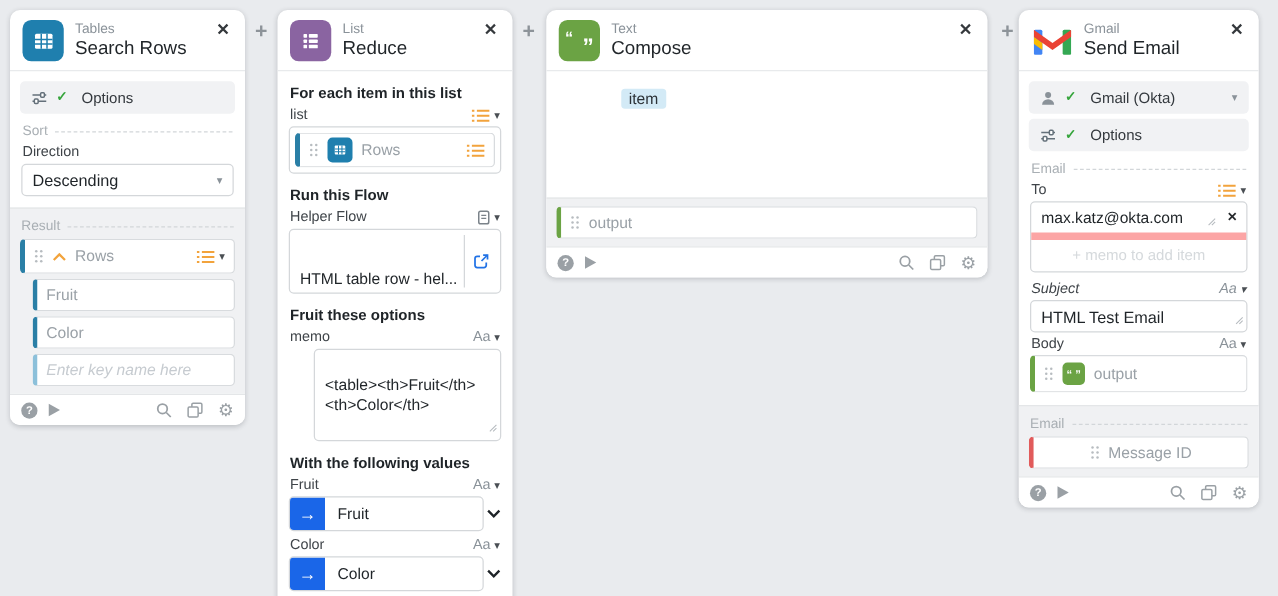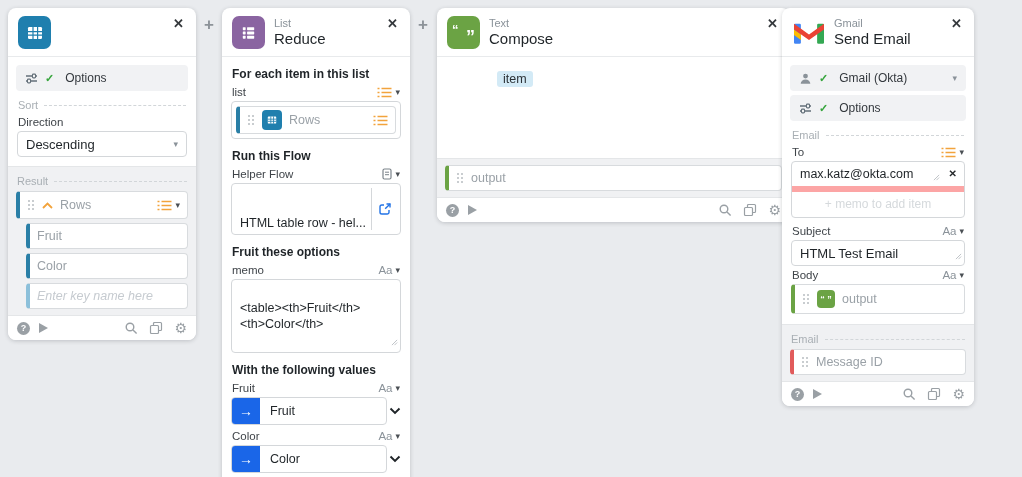--- a/index.html
+++ b/index.html
@@ -4,21 +4,21 @@
 <style>
   * { margin:0; padding:0; box-sizing:border-box; }
   body { font-family:"Liberation Sans", sans-serif; }
   .canvas { position:relative; width:1022px; height:477px; background:#e9ebee; overflow:hidden; }
 
   .card { position:absolute; top:8px; background:#fff; border-radius:8px;
           box-shadow:0 1px 4px rgba(40,45,55,.22); display:flex; flex-direction:column; overflow:hidden; }
   #card-tables { left:8px;  width:188px; }
   #card-list   { left:222px; width:188px; }
   #card-text   { left:437px; width:353px; height:214px; }
-  #card-gmail  { left:782px; width:192px; }
+  #card-gmail  { left:815px; width:192px; }
 
   .add-step { position:absolute; top:14px; width:22px; height:22px; display:flex; align-items:center;
               justify-content:center; color:#8d9399; font-size:17px; font-weight:bold; cursor:pointer; }
   #add1{ left:198px; } #add2{ left:412px; } #add3{ left:795px; }
 
   .card-header { display:flex; align-items:flex-start; gap:9px; padding:8px 10px 7px; border-bottom:1px solid #e8eaec; flex:none; }
   .hdr-icon { width:33px; height:33px; border-radius:7px; flex:none; position:relative;
               display:flex; align-items:center; justify-content:center; }
   .hdr-icon.tables { background:#1f7fae; }
   .hdr-icon.list   { background:#8a64a1; }
@@ -60,39 +60,39 @@
   .chip { background:#fff; border:1px solid #d8dbde; border-left:4px solid #2a7fa6; border-radius:4px;
           min-height:26px; padding:3px 7px; display:flex; align-items:center; gap:7px; cursor:grab; }
   .chip + .chip, .chip + .chip-ind { margin-top:4px; }
   .chip-txt { font-size:12.5px; color:#9aa1a7; }
   .chip-ind { margin-left:10px; }
   .chip.rowchip { min-height:28px; }
   .chip.keyghost { border-left-color:#8cc0da;font-style:italic; }
   .chip.keyghost .chip-txt { color:#c6cbd0; }
   .chip.purple { border-left-color:#8a64a1; }
   .chip.green  { border-left-color:#6ba344; }
-  .chip.red    { border-left-color:#e15b5b; }
+  .chip.red    { border-left-color:#e15b5b;justify-content:center; }
 
   .footer { border-top:1px solid #e4e6e8; background:#fff; padding:5px 9px; display:flex; align-items:center; flex:none; }
   .footer .left { display:flex; align-items:center; gap:9px; }
   .footer .right { margin-left:auto; display:flex; align-items:center; gap:11px; }
   .help-dot { width:13px; height:13px; border-radius:50%; background:#9aa0a5; color:#fff; font-size:9px;
               font-weight:bold; display:flex; align-items:center; justify-content:center; cursor:pointer; }
   .play { width:0; height:0; border-left:9px solid #9aa0a5; border-top:5.5px solid transparent;
           border-bottom:5.5px solid transparent; cursor:pointer; }
   .gear { font-size:14px; color:#9aa0a5; line-height:1; cursor:pointer; }
   .icon-btn { cursor:pointer; display:flex; align-items:center; }
 
   .list-box { border:1px solid #d4d7da; border-radius:4px; padding:4px; margin-bottom:2px; }
   .mini-icon { width:20px; height:20px; border-radius:4px; flex:none; display:flex; align-items:center; justify-content:center; }
   .mini-icon.tables { background:#1f7fae; }
   .mini-icon.quote { width:18px; height:18px; background:#6ba344; color:#fff; font-size:9px; font-weight:bold; }
 
   .memo-box { border:1px solid #d4d7da; border-radius:4px; padding:4px 8px; font-size:12.5px; color:#1f2428;
-              white-space:pre-line; line-height:16px; position:relative; min-height:42px; }
+              white-space:pre-line; line-height:16px; position:relative; min-height:42px;margin-left:20px; }
   .rsz { position:absolute; right:2px; bottom:2px; cursor:nwse-resize; }
 
   .val-row { display:flex; align-items:center; gap:2px; }
   .val-box { flex:1; border:1px solid #d4d7da; border-radius:4px; height:28px; display:flex; align-items:center; overflow:hidden; background:#fff; }
   .arrow-btn { width:28px; height:100%; background:#1a66e8; color:#fff; font-size:14px; display:flex;
                align-items:center; justify-content:center; flex:none; cursor:pointer; }
   .val-txt { font-size:12.5px; color:#1f2428; padding:0 10px; }
 
   .compose-body { flex:1; padding:14px 12px 8px 60px; font-size:12.5px; color:#2c3237; cursor:text; }
   .tok { display:inline-block; background:#d3eaf6; border-radius:3px; padding:1px 6px; margin-bottom:5px; color:#2c3237; }
@@ -114,20 +114,24 @@
   <div class="add-step" id="add2">+</div>
   <div class="add-step" id="add3">+</div>
 
   <div class="card" id="card-tables">
     <div class="card-header">
       <span class="hdr-icon tables">
         <svg width="20" height="20" viewBox="0 0 20 20">
             <rect x="3" y="4" width="14" height="12" rx="1.2" fill="#fff"></rect>
             <path d="M3 8.6h14M3 12.2h14M8 4v12M12.6 4v12" stroke="#1f7fae" stroke-width="1.2" fill="none"></path>
           </svg>
+      </span>
+      <span class="hdr-text">
+        <span class="app-name">Tables</span>
+        <span class="action-name">Search Rows</span>
       </span>
       <span class="close-btn">✕</span>
     </div>
 
     <div class="pill-row">
       <span class="icon-btn">
         <svg width="13" height="13" viewBox="0 0 13 13">
             <path d="M1 4h11M1 9h11" stroke="#64707a" stroke-width="1.3"></path>
             <rect x="7.5" y="2.2" width="3" height="3.6" rx="0.8" fill="#fff" stroke="#64707a" stroke-width="1.2"></rect>
             <rect x="2.5" y="7.2" width="3" height="3.6" rx="0.8" fill="#fff" stroke="#64707a" stroke-width="1.2"></rect>
@@ -495,21 +499,21 @@
         <div class="to-row1">
           <span>max.katz@okta.com</span>
           <span class="rsz" style="right:24px;"><svg width="7" height="7" viewBox="0 0 8 8">
                 <path d="M1 7L7 1M4 7L7 4" stroke="#b7bcc0" stroke-width="1"></path>
               </svg></span>
           <span class="to-x">✕</span>
         </div>
         <div class="to-row2">+ memo to add item</div>
       </div>
 
-      <div class="fld-row" style="margin-top:7px;">
+      <div class="fld-row" style="margin-top:7px;font-style:italic;">
         <span class="fld-label">Subject</span>
         <span class="fld-right">
           <span class="aa">Aa</span>
           <span class="caret">▾</span>
         </span>
       </div>
       <div class="input" style="font-size:13px;">
         <span>HTML Test Email</span>
         <span class="rsz"><svg width="7" height="7" viewBox="0 0 8 8">
               <path d="M1 7L7 1M4 7L7 4" stroke="#b7bcc0" stroke-width="1"></path>

